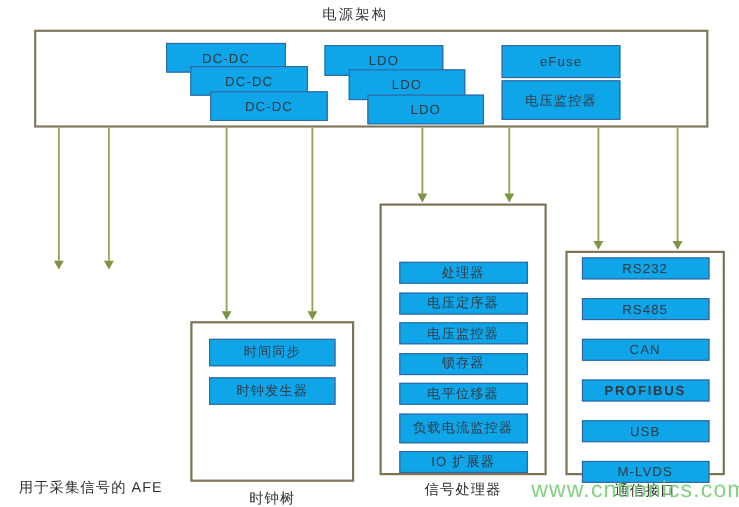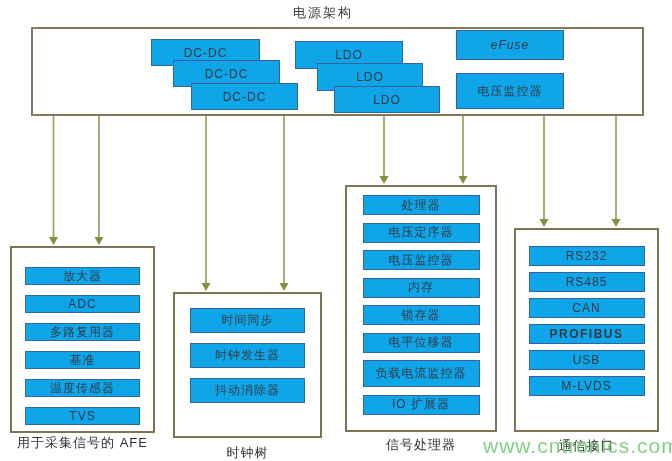--- a/index.html
+++ b/index.html
@@ -36,40 +36,40 @@
   .watermark {
     position:absolute; left:483px; top:434px; font-size:21px;
     color:#76cc76; opacity:.9; letter-spacing:1px; white-space:nowrap;
     z-index:5;
   }
   
   .g1 { padding-top:19px; row-gap:10px; } .g1 .blue { width:115px; height:18px; }
   .g2 { padding-top:14px; row-gap:10px;text-align:right; } .g2 .blue { width:115px; height:25px; }
   .g3 { padding-top:8px;  row-gap:7.5px;} .g3 .blue { width:117px; height:20px; }
   .g3 .blue.tall { height:27px;font-family:Liberation Serif, serif; }
-  .g4 { padding-top:16px;  row-gap:6px;} .g4 .blue { width:116px; height:20px; }
+  .g4 { padding-top:4px;  row-gap:17px;} .g4 .blue { width:116px; height:20px; }
 </style>
 </head>
 <body>
 
 <div class="canvas">
 
   <div class="title">电源架构</div>
 
   <div class="bigbox"></div>
 
   <div class="blue" style="left:151px; top:39px; width:109px; height:27px; z-index:1;">DC-DC</div>
   <div class="blue" style="left:173px; top:60px; width:107px; height:27px; z-index:2;">DC-DC</div>
   <div class="blue" style="left:191px; top:83px; width:107px; height:27px; z-index:3;">DC-DC</div>
 
   <div class="blue" style="left:295px; top:41px; width:108px; height:28px; z-index:1;">LDO</div>
   <div class="blue" style="left:317px; top:63px; width:106px; height:28px; z-index:2;">LDO</div>
   <div class="blue" style="left:334px; top:86px; width:106px; height:27px; z-index:3;">LDO</div>
 
-  <div class="blue" style="left:456px; top:30px; width:108px; height:30px;font-style:italic;">eFuse</div>
+  <div class="blue" style="left:456px; top:41px; width:108px; height:30px;">eFuse</div>
   <div class="blue" style="left:456px; top:73px; width:108px; height:36px;">电压监控器</div>
 
   <svg class="arrows" width="672" height="461" viewBox="0 0 672 461">
     <g stroke="#96a35a" stroke-width="1.7" fill="#7d9440">
       <line x1="53.5" y1="116" x2="53.5" y2="237"></line>
       <polygon points="49,237 58,237 53.5,245" stroke="none"></polygon>
       <line x1="99" y1="116" x2="99" y2="237"></line>
       <polygon points="94.5,237 103.5,237 99,245" stroke="none"></polygon>
       <line x1="206" y1="116" x2="206" y2="283"></line>
       <polygon points="201.5,283 210.5,283 206,291" stroke="none"></polygon>
@@ -79,42 +79,32 @@
       <polygon points="379.5,176 388.5,176 384,184" stroke="none"></polygon>
       <line x1="463" y1="116" x2="463" y2="176"></line>
       <polygon points="458.5,176 467.5,176 463,184" stroke="none"></polygon>
       <line x1="544" y1="116" x2="544" y2="219"></line>
       <polygon points="539.5,219 548.5,219 544,227" stroke="none"></polygon>
       <line x1="616" y1="116" x2="616" y2="219"></line>
       <polygon points="611.5,219 620.5,219 616,227" stroke="none"></polygon>
     </g>
   </svg>
 
-  <div class="group g1" style="left:10px; top:246px; width:145px; height:187px;">
-    <div class="blue">放大器</div>
-    <div class="blue">ADC</div>
-    <div class="blue">多路复用器</div>
-    <div class="blue">基准</div>
-    <div class="blue">温度传感器</div>
-    <div class="blue">TVS</div>
-  </div>
   <div class="caption" style="left:10px; top:434px; width:145px;">用于采集信号的 AFE</div>
 
   <div class="group g2" style="left:173px; top:292px; width:149px; height:146px;">
     <div class="blue">时间同步</div>
     <div class="blue">时钟发生器</div>
-    <div class="blue">抖动消除器</div>
   </div>
   <div class="caption" style="left:173px; top:444px; width:149px;">时钟树</div>
 
-  <div class="group g3" style="left:345px; top:185px; width:152px; height:247px;">
+  <div class="group g3" style="left:345px; top:185px; width:152px; height:247px;justify-content:flex-end;">
     <div class="blue">处理器</div>
     <div class="blue">电压定序器</div>
     <div class="blue">电压监控器</div>
-    <div class="blue">内存</div>
     <div class="blue">锁存器</div>
     <div class="blue">电平位移器</div>
     <div class="blue tall">负载电流监控器</div>
     <div class="blue">IO 扩展器</div>
   </div>
   <div class="caption" style="left:345px; top:436px; width:152px;">信号处理器</div>
 
   <div class="group g4" style="left:514px; top:228px; width:145px; height:204px;">
     <div class="blue">RS232</div>
     <div class="blue">RS485</div>

